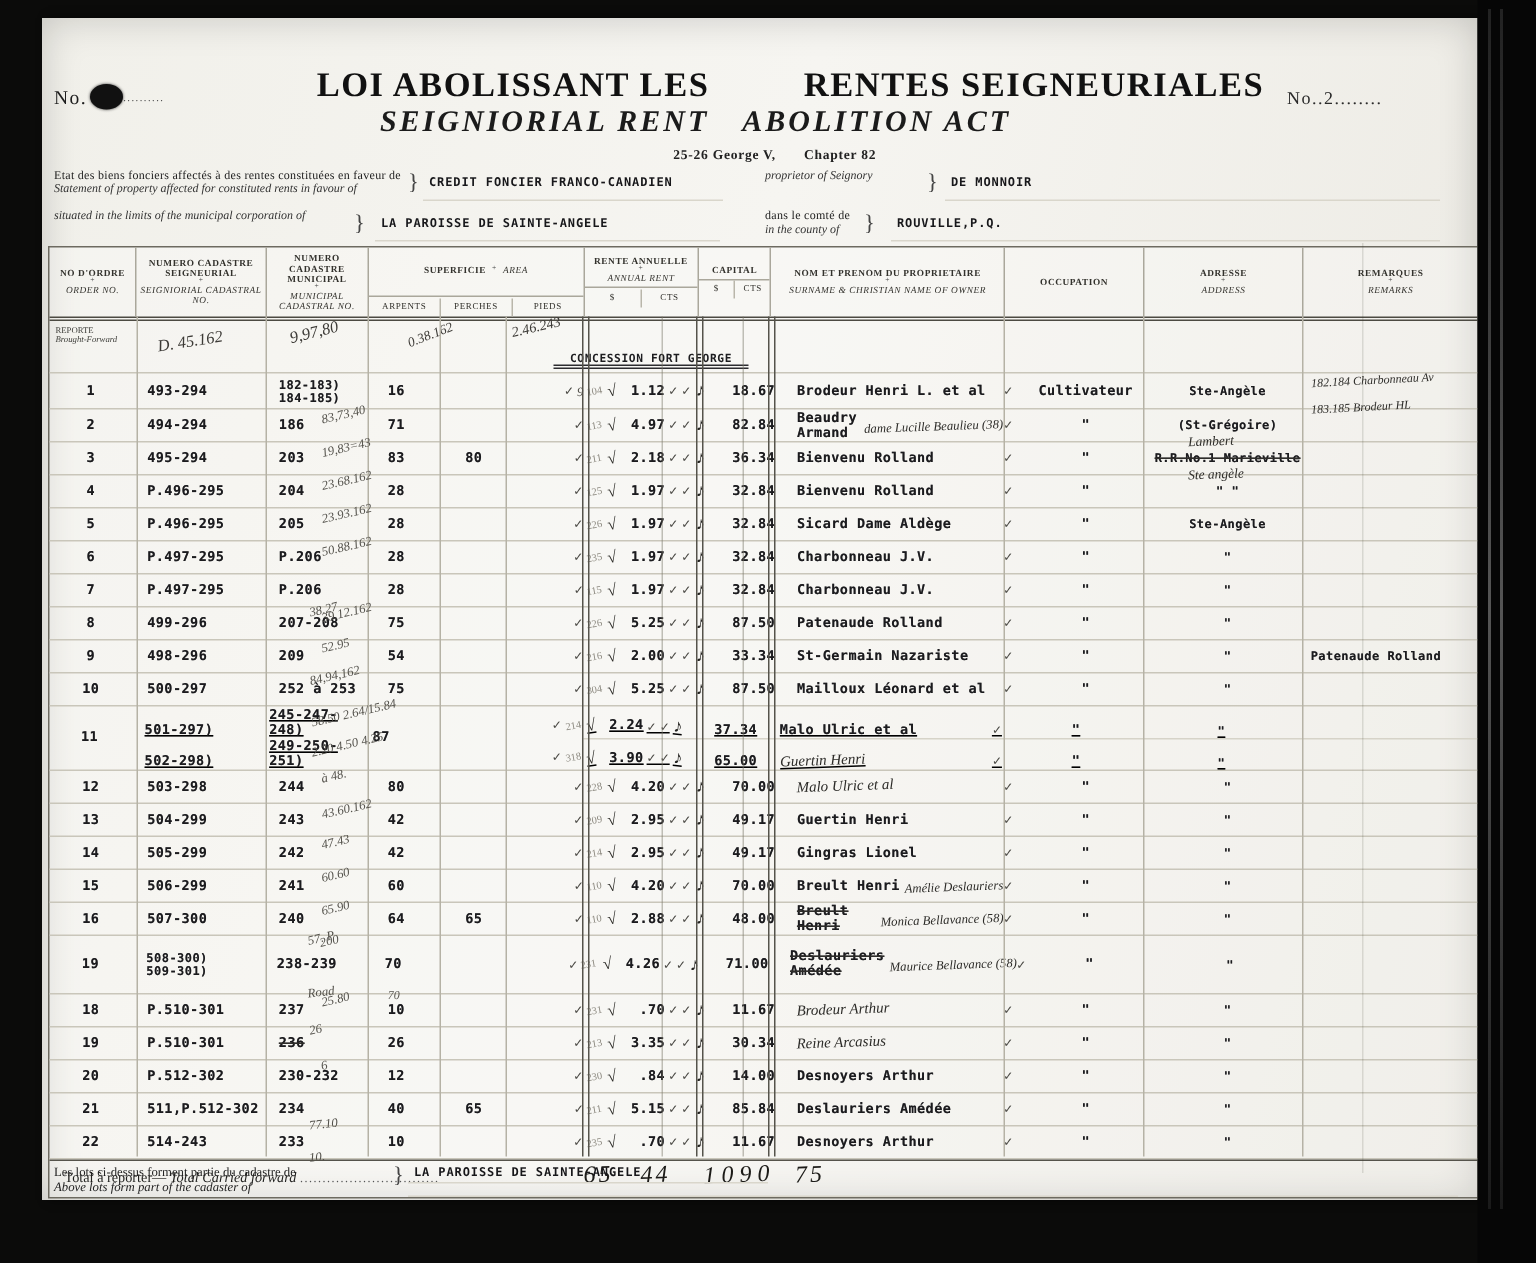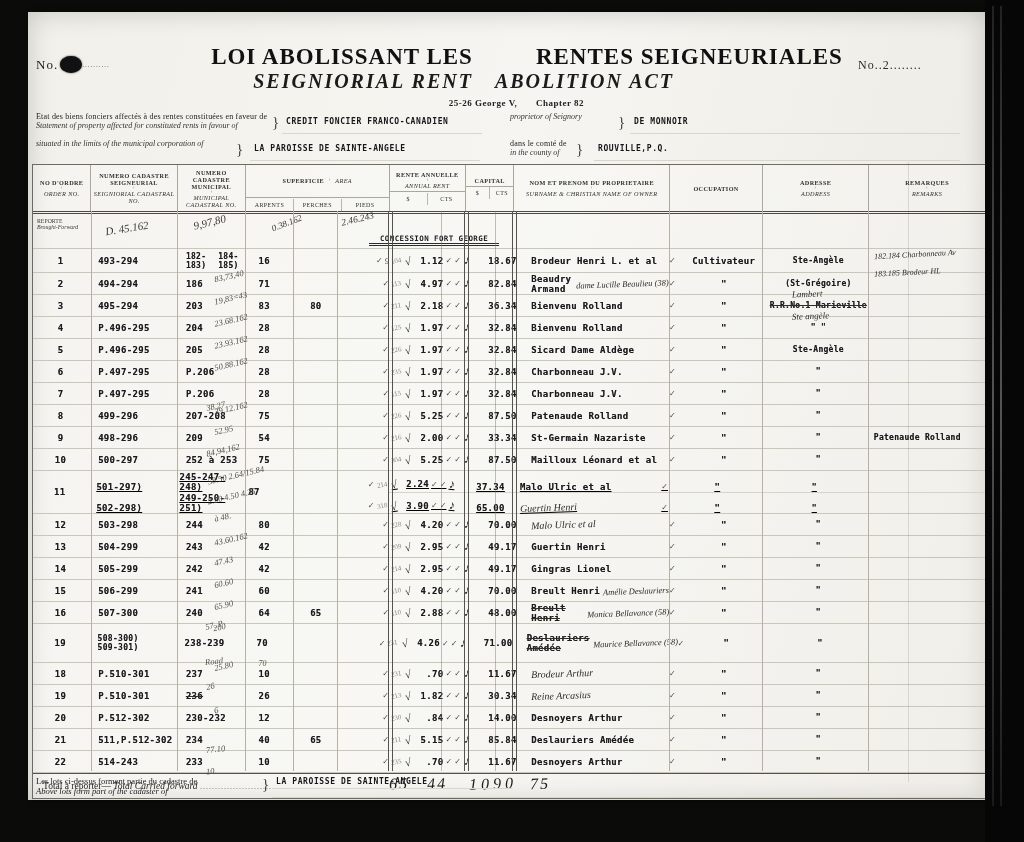--- a/index.html
+++ b/index.html
@@ -69,21 +69,21 @@
       border-bottom:3px double #2c2c30;letter-spacing:.4px;}
 
   .rows{position:relative;}
   .trow{display:flex;border-bottom:1px solid #c9c6ba;align-items:stretch;position:relative;}
   .c{position:relative;display:flex;align-items:center;overflow:visible;}
   .typed{font-family:"DejaVu Sans Mono",monospace;font-weight:bold;font-size:9px;color:#1b1b1e;
          letter-spacing:.3px;text-shadow:0 0 .4px rgba(20,20,25,.55);}
   .small-typed{font-size:8px;line-height:9px;}
   .c-order{justify-content:center;}
   .c-seig{padding-left:10px;} .c-seig .lines{display:flex;flex-direction:column;}
-  .c-mun{padding-left:6px;} .c-mun .lines{display:flex;flex-direction:row;}
+  .c-mun{padding-left:6px;} .c-mun .lines{display:flex;flex-direction:column;}
   .c-arp{padding-left:8px;} .c-per{padding-left:6px;}
   .c-pieds{justify-content:flex-end;padding-right:2px;gap:2px;}
   .c-rent{padding:0 2px;gap:2px;}
   .c-cap{justify-content:center;}
   .c-owner{padding-left:6px;} .c-occ{justify-content:center;} .c-addr{justify-content:center;}
   .c-rem{padding-left:5px;}
   .struck{text-decoration:line-through;text-decoration-color:#2e2d2a;}
   .cur{font-family:"Liberation Serif",serif;font-style:italic;font-size:10px;color:#2d2c29;
        display:inline-block;transform:rotate(-2deg);white-space:nowrap;}
   .chk{font-size:8px;color:#4b4a45;}
@@ -1131,21 +1131,21 @@
           <div class="c c-arp w-arp">
             <span class="typed">26</span>
           </div>
           <div class="c c-per w-per"></div>
           <div class="c c-pieds w-pieds">
             <span class="chk">✓</span>
             <span class="pencilnum">213</span>
           </div>
           <div class="c c-rent w-rent">
             <span class="lead">√</span>
-            <span class="typed rval">1.82</span>
+            <span class="typed rval">3.35</span>
             <span class="chk">✓ ✓</span>
             <span class="note">♪</span>
           </div>
           <div class="c c-cap w-cap">
             <span class="typed">30.34</span>
           </div>
           <div class="c c-owner w-owner">
             <span class="cur">Reine Arcasius</span>
             <span class="chk ow-chk">✓</span>
           </div>

